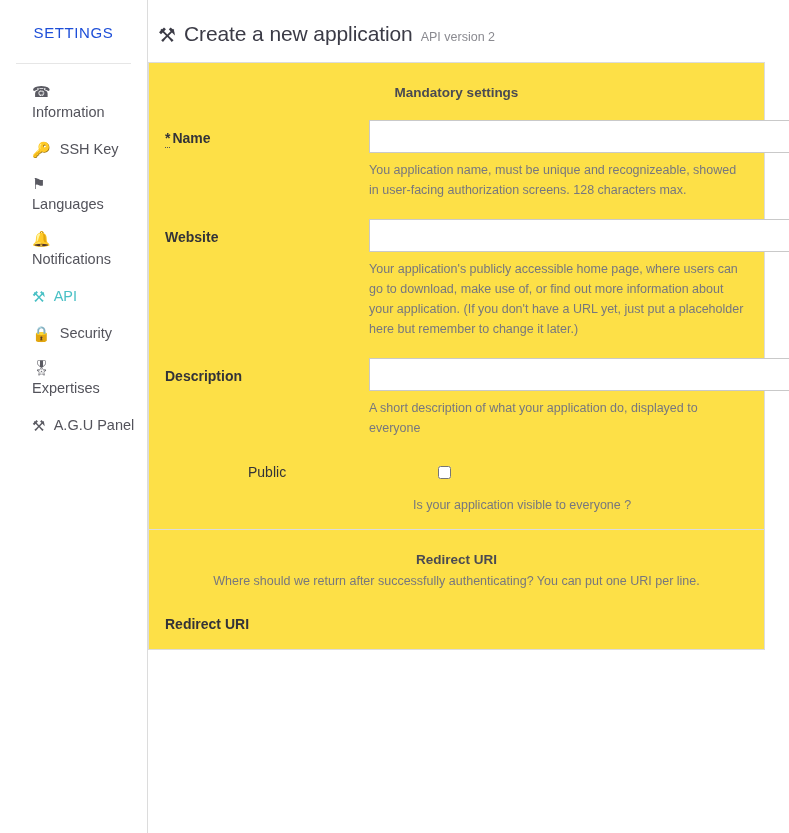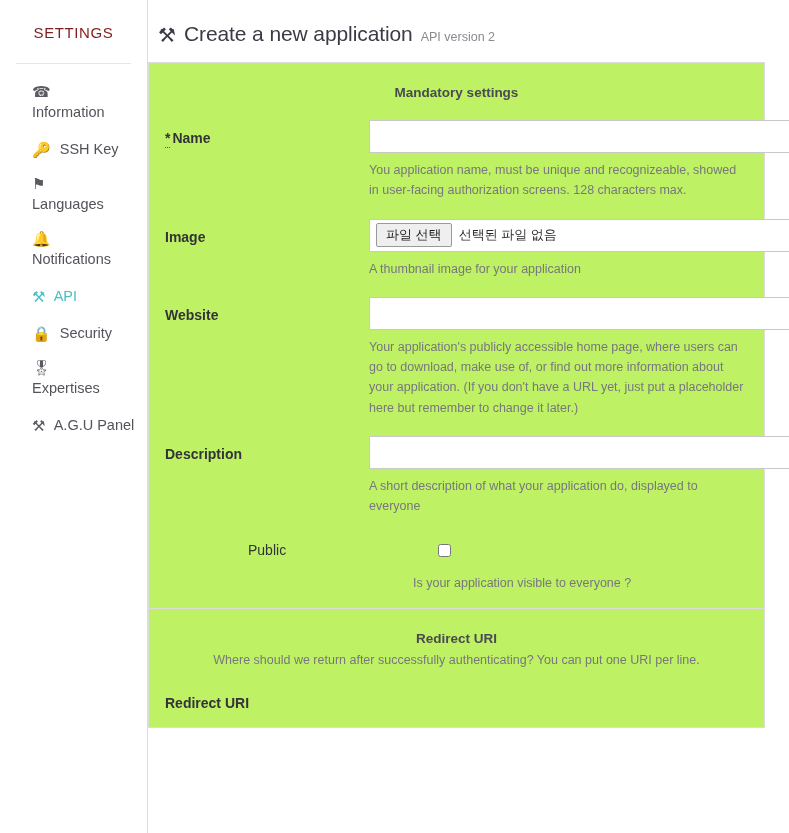--- a/index.html
+++ b/index.html
@@ -23,21 +23,21 @@
     width: 148px;
     flex: 0 0 148px;
     border-right: 1px solid #dcdcdc;
     padding: 0;
     background: #fff;
     position: relative;
   }
   .settings-title {
     font-size: 15px;
     letter-spacing: 0.6px;
-    color: #7f1d1d;
+    color: #1d4ed8;
     text-align: center;
     padding-top: 24px;
     padding-bottom: 0;
     font-weight: 400;
   }
   .sidebar-rule {
     height: 1px;
     background: #e6e6e6;
     margin: 22px 16px 0 16px;
   }
@@ -92,21 +92,21 @@
   }
   .page-subtitle {
     font-size: 12.5px;
     color: #8a8a90;
   }
 
   
   .card {
     margin: 16px 25px 0 0;
     border: 1px solid #dcdcdc;
-    background: #bef264;
+    background: #fde047;
     width: 617px;
   }
   .card-section { padding: 16px 16px 14px 16px; }
   .card-section + .card-section { border-top: 1px solid #dcdcdc; }
 
   .section-title {
     text-align: center;
     font-size: 13.5px;
     font-weight: bold;
     color: #4a4a52;
@@ -309,30 +309,20 @@
         <div class="form-row first">
           <div class="form-label">
             <span class="req-star">*</span><span>Name</span>
           </div>
           <div class="form-control">
             <input class="text-input" type="text" value="" style="">
             <div class="help-text">You application name, must be unique and recognizeable, showed in user-facing authorization screens. 128 characters max.</div>
           </div>
         </div>
 
-        <div class="form-row">
-          <div class="form-label">Image</div>
-          <div class="form-control">
-            <div class="file-input-box">
-              <button class="file-btn" type="button">파일 선택</button>
-              <span class="file-name">선택된 파일 없음</span>
-            </div>
-            <div class="help-text">A thumbnail image for your application</div>
-          </div>
-        </div>
 
         <div class="form-row">
           <div class="form-label">Website</div>
           <div class="form-control">
             <input class="text-input" type="text" value="" style="">
             <div class="help-text">Your application's publicly accessible home page, where users can go to download, make use of, or find out more information about your application. (If you don't have a URL yet, just put a placeholder here but remember to change it later.)</div>
           </div>
         </div>
 
         <div class="form-row">

